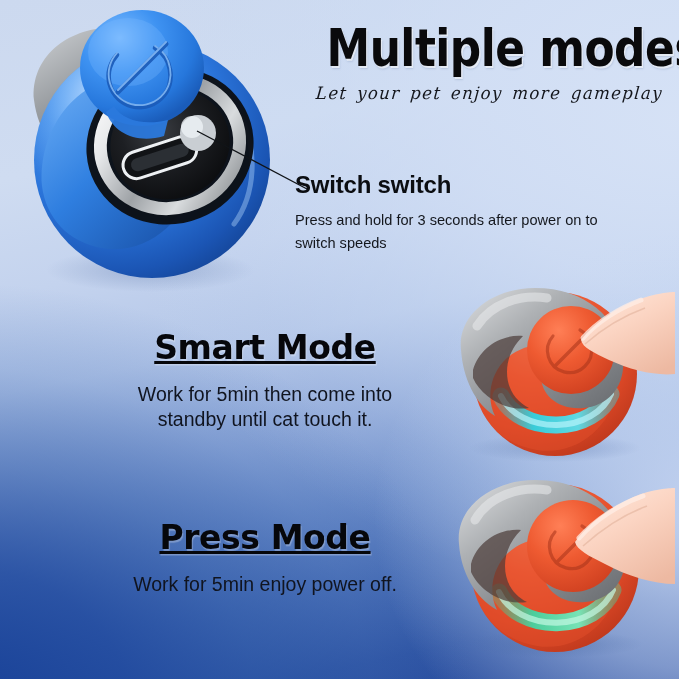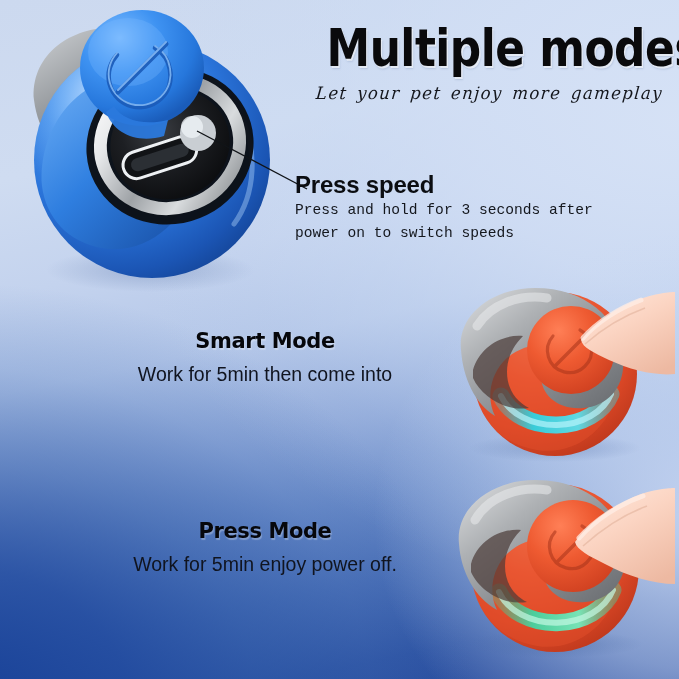--- a/index.html
+++ b/index.html
@@ -89,39 +89,39 @@
 
   
   #callout-switch{
     position:absolute; left:295px; top:172px; width:350px;
   }
   #callout-switch .c-title{
     font-size:24px; font-weight:700; color:#0b0d11;
     letter-spacing:-.2px; line-height:1.1;
   }
   #callout-switch .c-desc{
-    margin-top:1px;
+    margin-top:11px;
     font-size:14.6px; line-height:1.52; color:#14171d;
     max-width:340px;
-    font-family:Liberation Mono, monospace;
   }
   
   #leader-line{ position:absolute; left:195px; top:125px; width:115px; height:72px; }
 
   
   .mode-block{ position:absolute; text-align:center; }
   .mode-title{
     font-family:"DejaVu Sans", sans-serif;
-    font-weight:700; font-size:21px; line-height:1.08;
+    font-weight:700; font-size:33px; line-height:1.08;
     color:#06070b; letter-spacing:-.4px;
     text-shadow:1px 1.5px 1px rgba(255,255,255,.28);
     white-space:nowrap;
+    text-decoration:underline;
   }
   .mode-desc{
-    margin-top:9px;
+    margin-top:16px;
     font-size:19.5px; line-height:1.30; color:#10141f;
     white-space:nowrap;
   }
   #block-smart{ left:80px; top:330px; width:370px; }
   #block-common{ left:80px; top:520px; width:370px; }
 
   
   .product{ position:absolute; }
 
   
@@ -241,27 +241,28 @@
   <svg id="leader-line" viewBox="0 0 115 72" xmlns="http://www.w3.org/2000/svg">
     <line x1="2" y1="6" x2="112" y2="64" stroke="#111418" stroke-width="1.3"></line>
   </svg>
 
   <div id="headline">
     <div id="title">Multiple modes</div>
     <div id="subtitle">Let your pet enjoy more gameplay</div>
   </div>
 
   <div id="callout-switch">
-    <div class="c-title">Press speed</div>
+    <div class="c-title">Switch switch</div>
     <div class="c-desc">Press and hold for 3 seconds after power on to switch speeds</div>
   </div>
 
   <div id="block-smart" class="mode-block">
     <div class="mode-title">Smart Mode</div>
     <div class="mode-desc">Work for 5min then come into</div>
+    <div class="mode-desc" style="margin-top:0">standby until cat touch it.</div>
   </div>
 
   <div id="block-common" class="mode-block">
     <div class="mode-title">Press Mode</div>
     <div class="mode-desc">Work for 5min enjoy power off.</div>
   </div>
 
   <div id="ball-red-smart" class="product">
     <svg class="art" viewBox="0 0 232 182" xmlns="http://www.w3.org/2000/svg">
       <defs>

